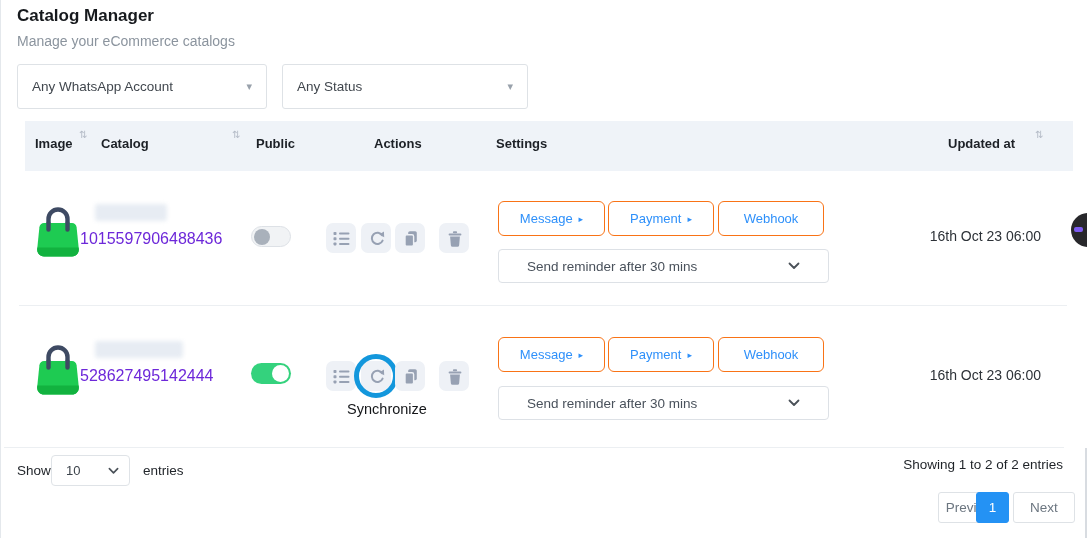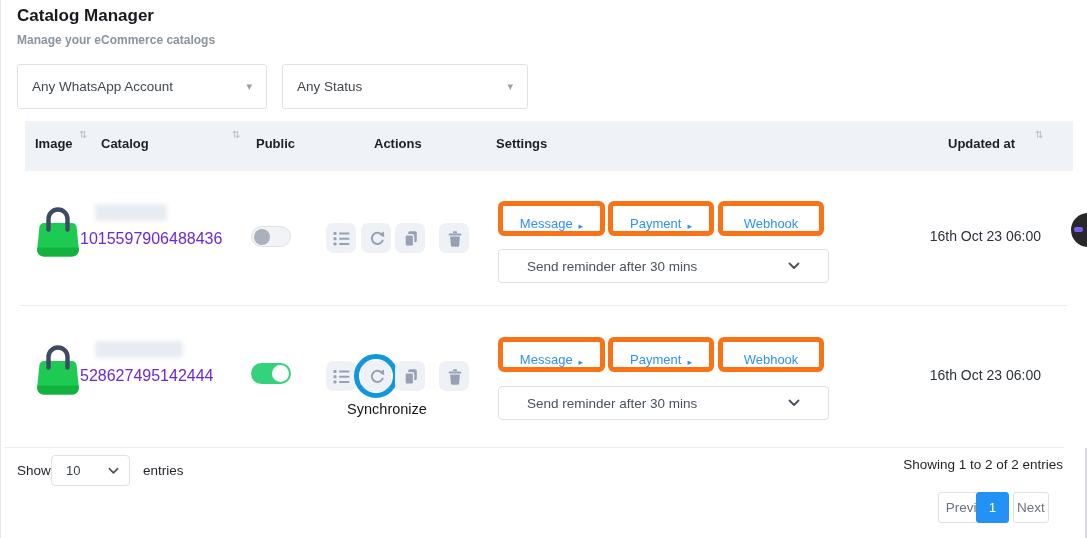--- a/index.html
+++ b/index.html
@@ -2,21 +2,21 @@
 <html><head>
 <meta charset="utf-8">
 <style>
   * { margin:0; padding:0; box-sizing:border-box; }
   html,body { background:#fff; }
   body { font-family:"Liberation Sans", sans-serif; }
   .screen { position:relative; width:1087px; height:538px; background:#fff; overflow:hidden; border-left:1px solid #e4e8ec; }
 
   
   .page-title { position:absolute; left:16px; top:6px; font-size:17px; font-weight:bold; color:#16191d; }
-  .page-subtitle { position:absolute; left:16px; top:33px; font-size:12px; color:#8b949e;font-weight:bold; }
+  .page-subtitle { position:absolute; left:16px; top:33px; font-size:14px; color:#8b949e; }
 
   
   .filter-box { position:absolute; top:64px; height:45px; background:#fff; border:1px solid #dee2e6; border-radius:3px; display:flex; align-items:center; padding:0 14px; font-size:13.5px; color:#41474e; cursor:pointer; }
   .filter-box .caret { margin-left:auto; font-size:11px; color:#99a1ab; }
   .search-input { position:absolute; left:541px; top:63px; width:261px; height:47px; border:1px solid #dee2e6; border-radius:3px; padding:0 14px; font-size:13.5px; color:#41474e; font-family:"Liberation Sans", sans-serif; }
   .search-input::placeholder { color:#9aa3ad; }
 
   
   .thead { position:absolute; left:24px; top:121px; width:1048px; height:50px; background:#eff3f8; }
   .th { position:absolute; top:15px; font-size:13px; font-weight:bold; color:#1c2026; }
@@ -31,21 +31,21 @@
 
   .toggle { position:absolute; left:250px; width:40px; height:21px; border-radius:11px; cursor:pointer; }
   .toggle.off { background:#f1f3f5; border:1px solid #dde1e6; }
   .toggle.off .knob { position:absolute; left:2px; top:1.5px; width:16px; height:16px; border-radius:50%; background:#a9b1bb; }
   .toggle.on  { background:#34d27d; }
   .toggle.on .knob { position:absolute; right:2px; top:2px; width:17px; height:17px; border-radius:50%; background:#fff; }
 
   .icon-btn { position:absolute; width:30px; height:30px; border-radius:7px; background:#eef1f6; display:flex; align-items:center; justify-content:center; cursor:pointer; }
   .icon-btn svg { display:block; }
 
-  .pill-btn { position:absolute; top:30px; height:35px; border:5px solid #f97316; border-radius:6px; background:#fff; color:#2e90fa; font-size:13px; display:flex; align-items:flex-end; justify-content:center; cursor:pointer; font-family:"Liberation Sans", sans-serif; }
+  .pill-btn { position:absolute; top:30px; height:35px; border:1px solid #f97316; border-radius:6px; background:#fff; color:#2e90fa; font-size:13px; display:flex; align-items:center; justify-content:center; cursor:pointer; font-family:"Liberation Sans", sans-serif; }
   .pill-btn .sub-arrow { font-size:9px; margin-left:6px; margin-top:1px; }
 
   .reminder-select { position:absolute; left:497px; width:331px; height:34px; border:1px solid #dde1e6; border-radius:4px; background:#fff; display:flex; align-items:center; padding:0 28px; font-size:13.5px; color:#49515b; cursor:pointer; }
   .reminder-select svg { margin-left:auto; }
 
   .updated-cell { position:absolute; left:895px; width:145px; text-align:right; font-size:14px; color:#2d3238; }
 
   .highlight-ring { position:absolute; width:44px; height:44px; border:5px solid #1397dc; border-radius:50%; }
   .sync-tooltip { position:absolute; left:326px; width:120px; text-align:center; font-size:14.5px; color:#141619; }
 
@@ -239,20 +239,20 @@
     <span>10</span>
     <svg width="11" height="8" viewBox="0 0 12 8">
         <use href="#ic-chevron-down"></use>
       </svg>
   </div>
   <span class="footer-label" style="left:142px;top:463px;">entries</span>
   <div class="summary">Showing 1 to 2 of 2 entries</div>
 
   <button class="pg-btn" style="left:937px;width:68px;">Previous</button>
   <button class="pg-btn active" style="left:975px;width:33px;">1</button>
-  <button class="pg-btn" style="left:1012px;width:36px;">Next</button>
+  <button class="pg-btn" style="left:1012px;width:62px;">Next</button>
 
   <div class="float-widget">
       <div class="purple-mark"></div>
     </div>
   <div class="right-edge-line"></div>
 
 </div>
 
 </body></html>

